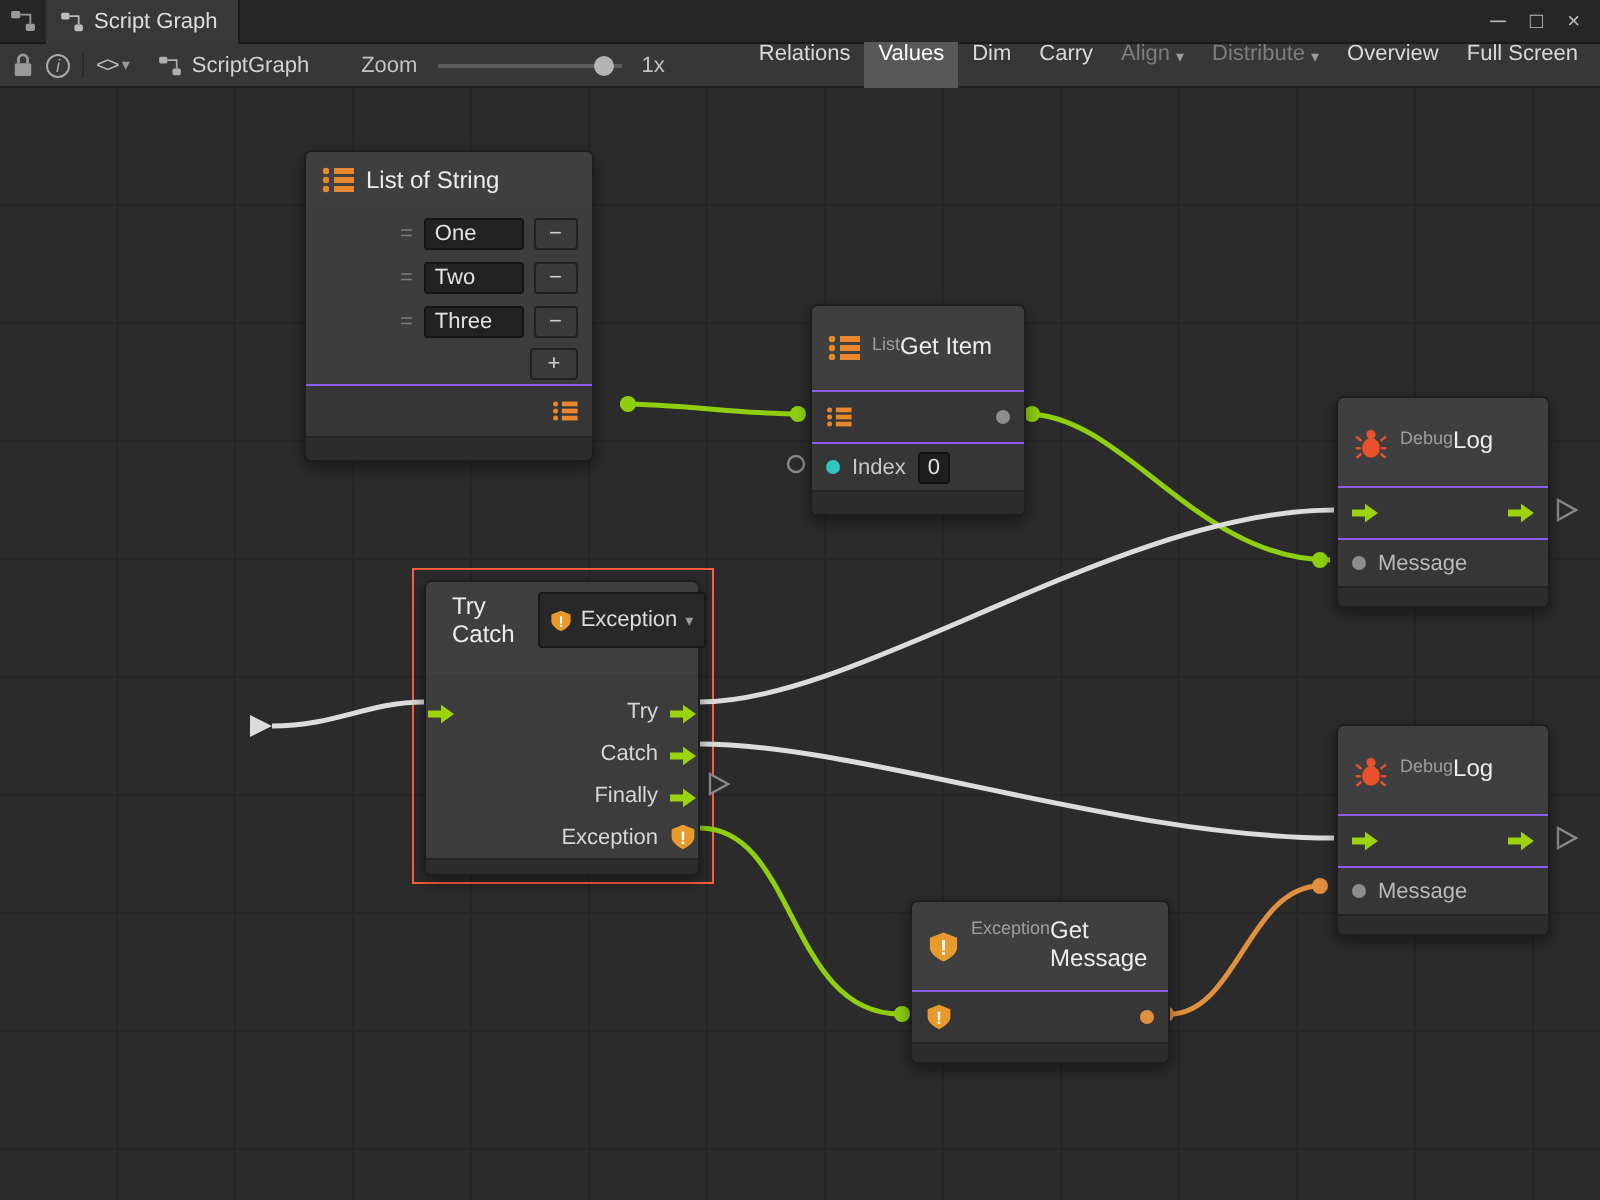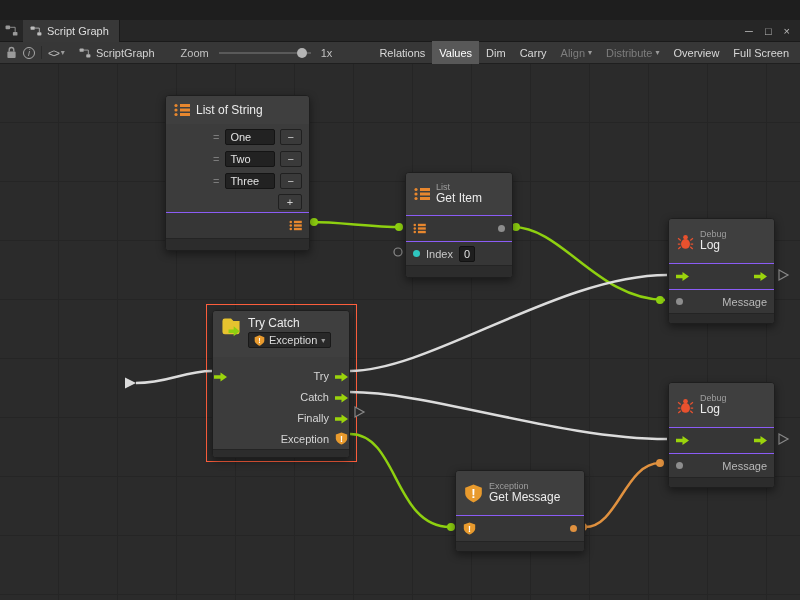--- a/index.html
+++ b/index.html
@@ -3,21 +3,21 @@
 <meta charset="utf-8">
 <style>
   * { box-sizing: border-box; margin: 0; padding: 0; }
   html,body { width:800px; height:600px; overflow:hidden; background:#1e1e1e;
     font-family:"Liberation Sans", sans-serif; font-size:11px; color:#ccc; }
 
   .window { width:800px; height:600px; display:flex; flex-direction:column; }
 
   
   .titlebar { height:22px; background:#262626; display:flex; align-items:center;
-    border-bottom:1px solid #1a1a1a;margin-top:20px; }
+    border-bottom:1px solid #1a1a1a; }
   .titlebar .win-ico { padding:0 5px; display:flex; align-items:center; }
   .tab { height:22px; display:flex; align-items:center; gap:5px; padding:0 10px 0 7px;
     background:#383838; border-right:1px solid #1a1a1a; color:#dedede; font-size:11px; }
   .tb-spacer { flex:1; }
   .win-controls { display:flex; gap:12px; padding-right:10px; color:#bdbdbd; font-size:11px; }
   .win-controls span { cursor:default; }
 
   
   .toolbar { height:22px; background:#373737; border-bottom:1px solid #1f1f1f;
     display:flex; align-items:center; padding:0 4px 0 6px; gap:6px; color:#cfcfcf; }
@@ -28,42 +28,42 @@
   .code-glyph { font-size:11px; color:#bdbdbd; letter-spacing:-1px; }
   .caret { font-size:8px; color:#9a9a9a; }
   .crumb { display:flex; align-items:center; gap:5px; margin-left:8px; color:#d2d2d2; }
   .zoom-label { margin-left:20px; color:#c2c2c2; }
   .zoom-slider { position:relative; width:92px; height:12px; margin:0 4px; }
   .zoom-track { position:absolute; left:0; right:0; top:5px; height:2px; background:#5a5a5a; }
   .zoom-handle { position:absolute; left:78px; top:1px; width:10px; height:10px;
     border-radius:50%; background:#b4b4b4; }
   .zoom-value { color:#c2c2c2; margin-right:6px; }
   .tb-buttons { margin-left:auto; display:flex; align-items:center; height:22px; }
-  .tb-btn { height:22px; display:flex; align-items:center; gap:3px; padding:12px 7px;
+  .tb-btn { height:22px; display:flex; align-items:flex-end; gap:3px; padding:12px 7px;
     color:#d8d8d8; font-size:11px; white-space:nowrap; }
   .tb-btn.active { background:#585858; color:#fff; }
   .tb-btn.disabled { color:#7d7d7d; }
 
   
   .canvas { position:relative; width:800px; height:556px; background-color:#2b2b2b;
     background-image:linear-gradient(#252525 1px,transparent 1px),
                      linear-gradient(90deg,#252525 1px,transparent 1px);
     background-size:59px 59px; background-position:-1px -1px; overflow:hidden; }
 
   .wires { position:absolute; inset:0; z-index:1; pointer-events:none; }
 
   .selection-box { position:absolute; left:206px; top:240px; width:151px; height:158px;
     border:1px solid #ff5f3d; z-index:1; }
 
   
   .node { position:absolute; z-index:2; background:#3c3c3c; border:1px solid #1e1e1e;
     border-radius:4px; box-shadow:0 3px 8px rgba(0,0,0,.45); }
   .node-header { display:flex; align-items:center; gap:6px; padding:0 8px;
     background:#3f3f3f; border-radius:3px 3px 0 0; }
-  .hdr-col { display:flex; flex-direction:column; justify-content:space-between; line-height:1.15; }
+  .hdr-col { display:flex; flex-direction:row; justify-content:space-between; line-height:1.15; }
   .cat { font-size:9px; color:#9e9e9e; }
   .ttl { font-size:12px; color:#ececec; }
   .node-footer { background:#2c2c2c; border-top:1px solid #242424; border-radius:0 0 3px 3px; }
   .port-row { display:flex; align-items:center; padding:0 7px; background:#363636;
     border-top:1px solid #8b5cf6; gap:6px; }
   .spread { justify-content:space-between; }
   .dot { width:7px; height:7px; border-radius:50%; background:#8d8d8d; flex:none; }
   .dot.teal { background:#2fc6c0; }
   .arrow { display:inline-block; width:13px; height:10px; background:#9bd40c; flex:none;
     clip-path:polygon(0 32%,50% 32%,50% 4%,100% 50%,50% 96%,50% 68%,0 68%); }
@@ -85,33 +85,33 @@
 
   
   .gi-header { height:42px; }
   .gi-ports { height:26px; }
   .gi-index { height:24px; }
   .lbl { color:#c8c8c8; }
 
   
   .log-header { height:44px; }
   .flow-row { height:26px; }
-  .msg-row { height:24px;justify-content:space-between; }
+  .msg-row { height:24px; }
   .msg-row .lbl { color:#b9b9b9; }
 
   
   .ev-header { height:44px; background:#4f9d4a; }
   .ev-header .ttl { font-weight:bold; color:#fff; }
   .ev-header .sub { font-size:10px; color:rgba(255,255,255,.85); }
   .ev-body { height:28px; justify-content:flex-end; }
 
   
   .tc-header { display:flex; align-items:flex-start; gap:6px; padding:5px 7px;
     height:46px; background:#3f3f3f; border-radius:3px 3px 0 0; }
-  .tc-col { display:flex; flex-direction:column; gap:2px; }
+  .tc-col { display:flex; flex-direction:row; gap:12px; }
   .tc-dd { display:flex; align-items:center; gap:4px; background:#282828;
     border:1px solid #191919; border-radius:2px; padding:1px 5px; color:#dcdcdc; }
   .tc-rows { padding:4px 0; background:#3c3c3c; }
   .tc-row { height:21px; display:flex; align-items:flex-end; justify-content:flex-end;
     gap:6px; padding:0 1px; }
   .tc-row .flow-in { margin-right:auto; }
   .tc-label { color:#d6d6d6; }
 
   
   .gm-header { height:44px; }
@@ -234,21 +234,21 @@
       <path d="M585,463 C618,463 625,399 660,399" stroke="#e0913f" stroke-width="2.5" fill="none"></path>
       <circle cx="583" cy="463" r="4" fill="#e0913f"></circle>
       <circle cx="660" cy="399" r="4" fill="#e0913f"></circle>
 
       <circle cx="398" cy="188" r="4" fill="#2b2b2b" stroke="#8a8a8a" stroke-width="1.2"></circle>
       <polygon points="779,206 788,211 779,216" fill="#2b2b2b" stroke="#8a8a8a" stroke-width="1.2"></polygon>
       <polygon points="779,370 788,375 779,380" fill="#2b2b2b" stroke="#8a8a8a" stroke-width="1.2"></polygon>
       <polygon points="355,343 364,348 355,353" fill="#2b2b2b" stroke="#8a8a8a" stroke-width="1.2"></polygon>
     </svg>
 
-    <div class="node" style="left:165px;top:31px;width:145px">
+    <div class="node" style="left:152px;top:31px;width:145px">
       <div class="node-header list-header">
         <svg width="16" height="14" viewBox="0 0 16 14">
             <circle cx="2" cy="2.5" r="1.6" fill="#e8872e"></circle>
             <rect x="6" y="1" width="10" height="3" fill="#e8872e"></rect>
             <circle cx="2" cy="7" r="1.6" fill="#e8872e"></circle>
             <rect x="6" y="5.5" width="10" height="3" fill="#e8872e"></rect>
             <circle cx="2" cy="11.5" r="1.6" fill="#e8872e"></circle>
             <rect x="6" y="10" width="10" height="3" fill="#e8872e"></rect>
           </svg>
         <span class="ttl">List of String</span>

